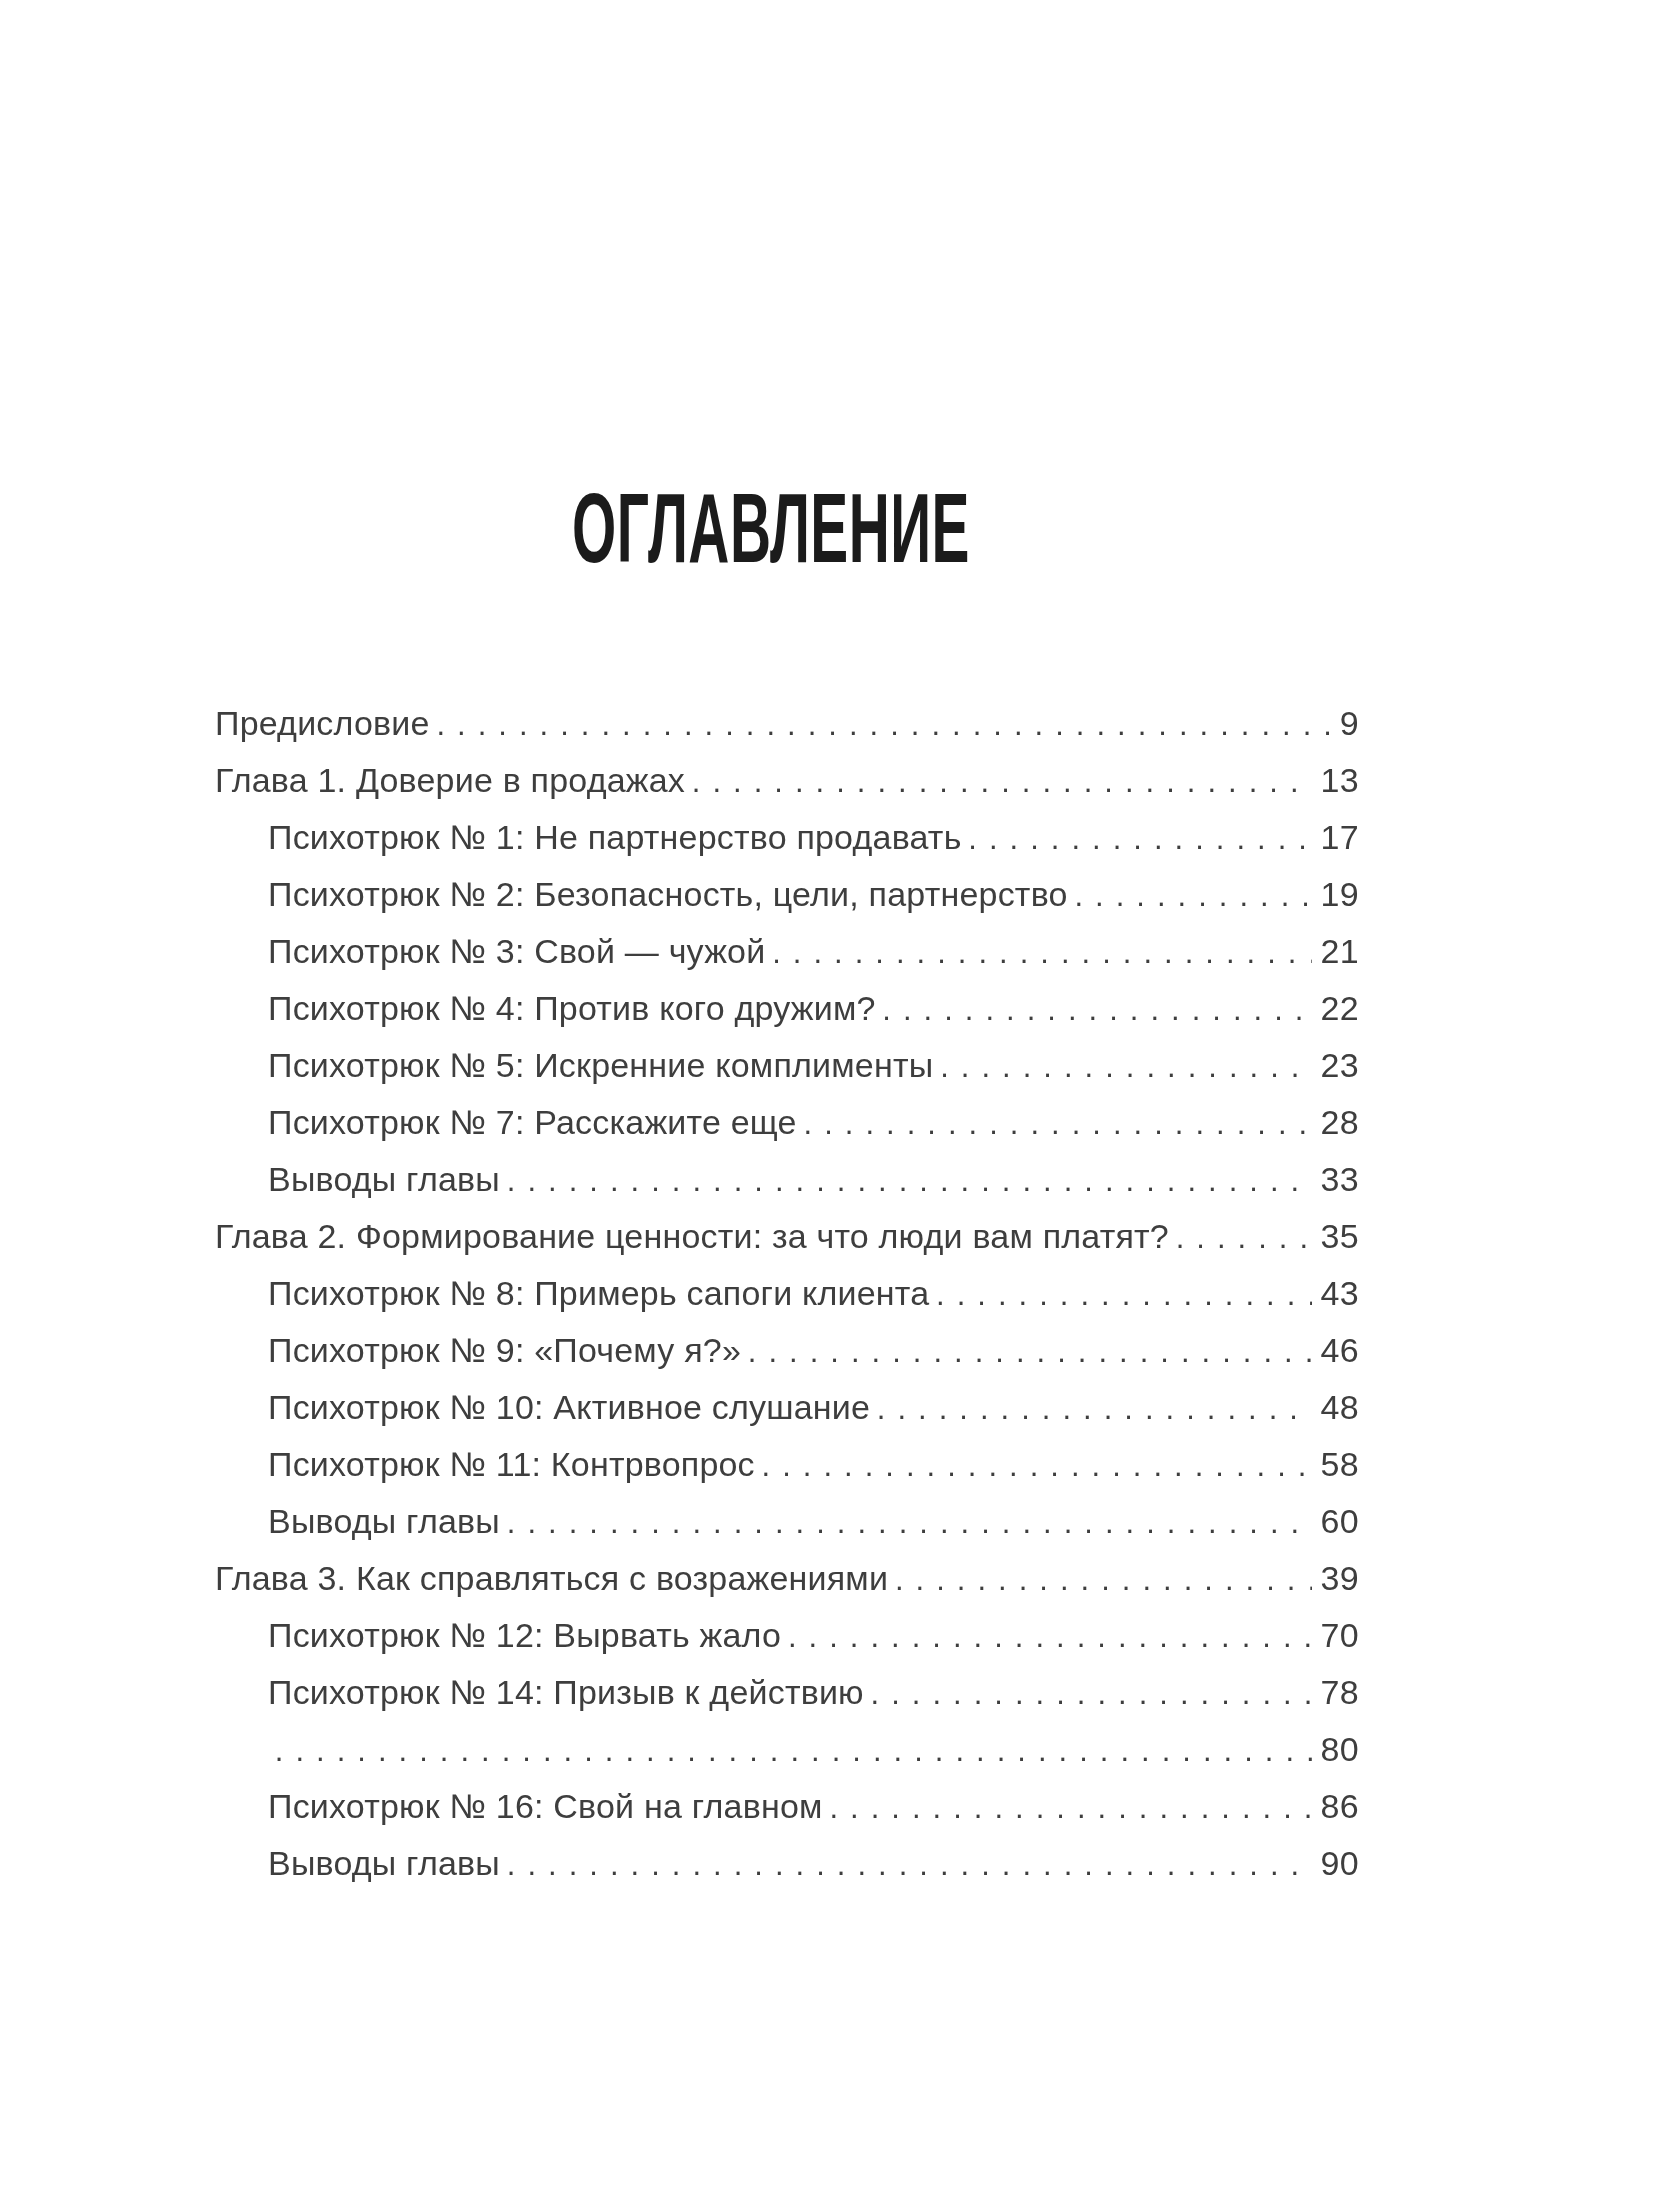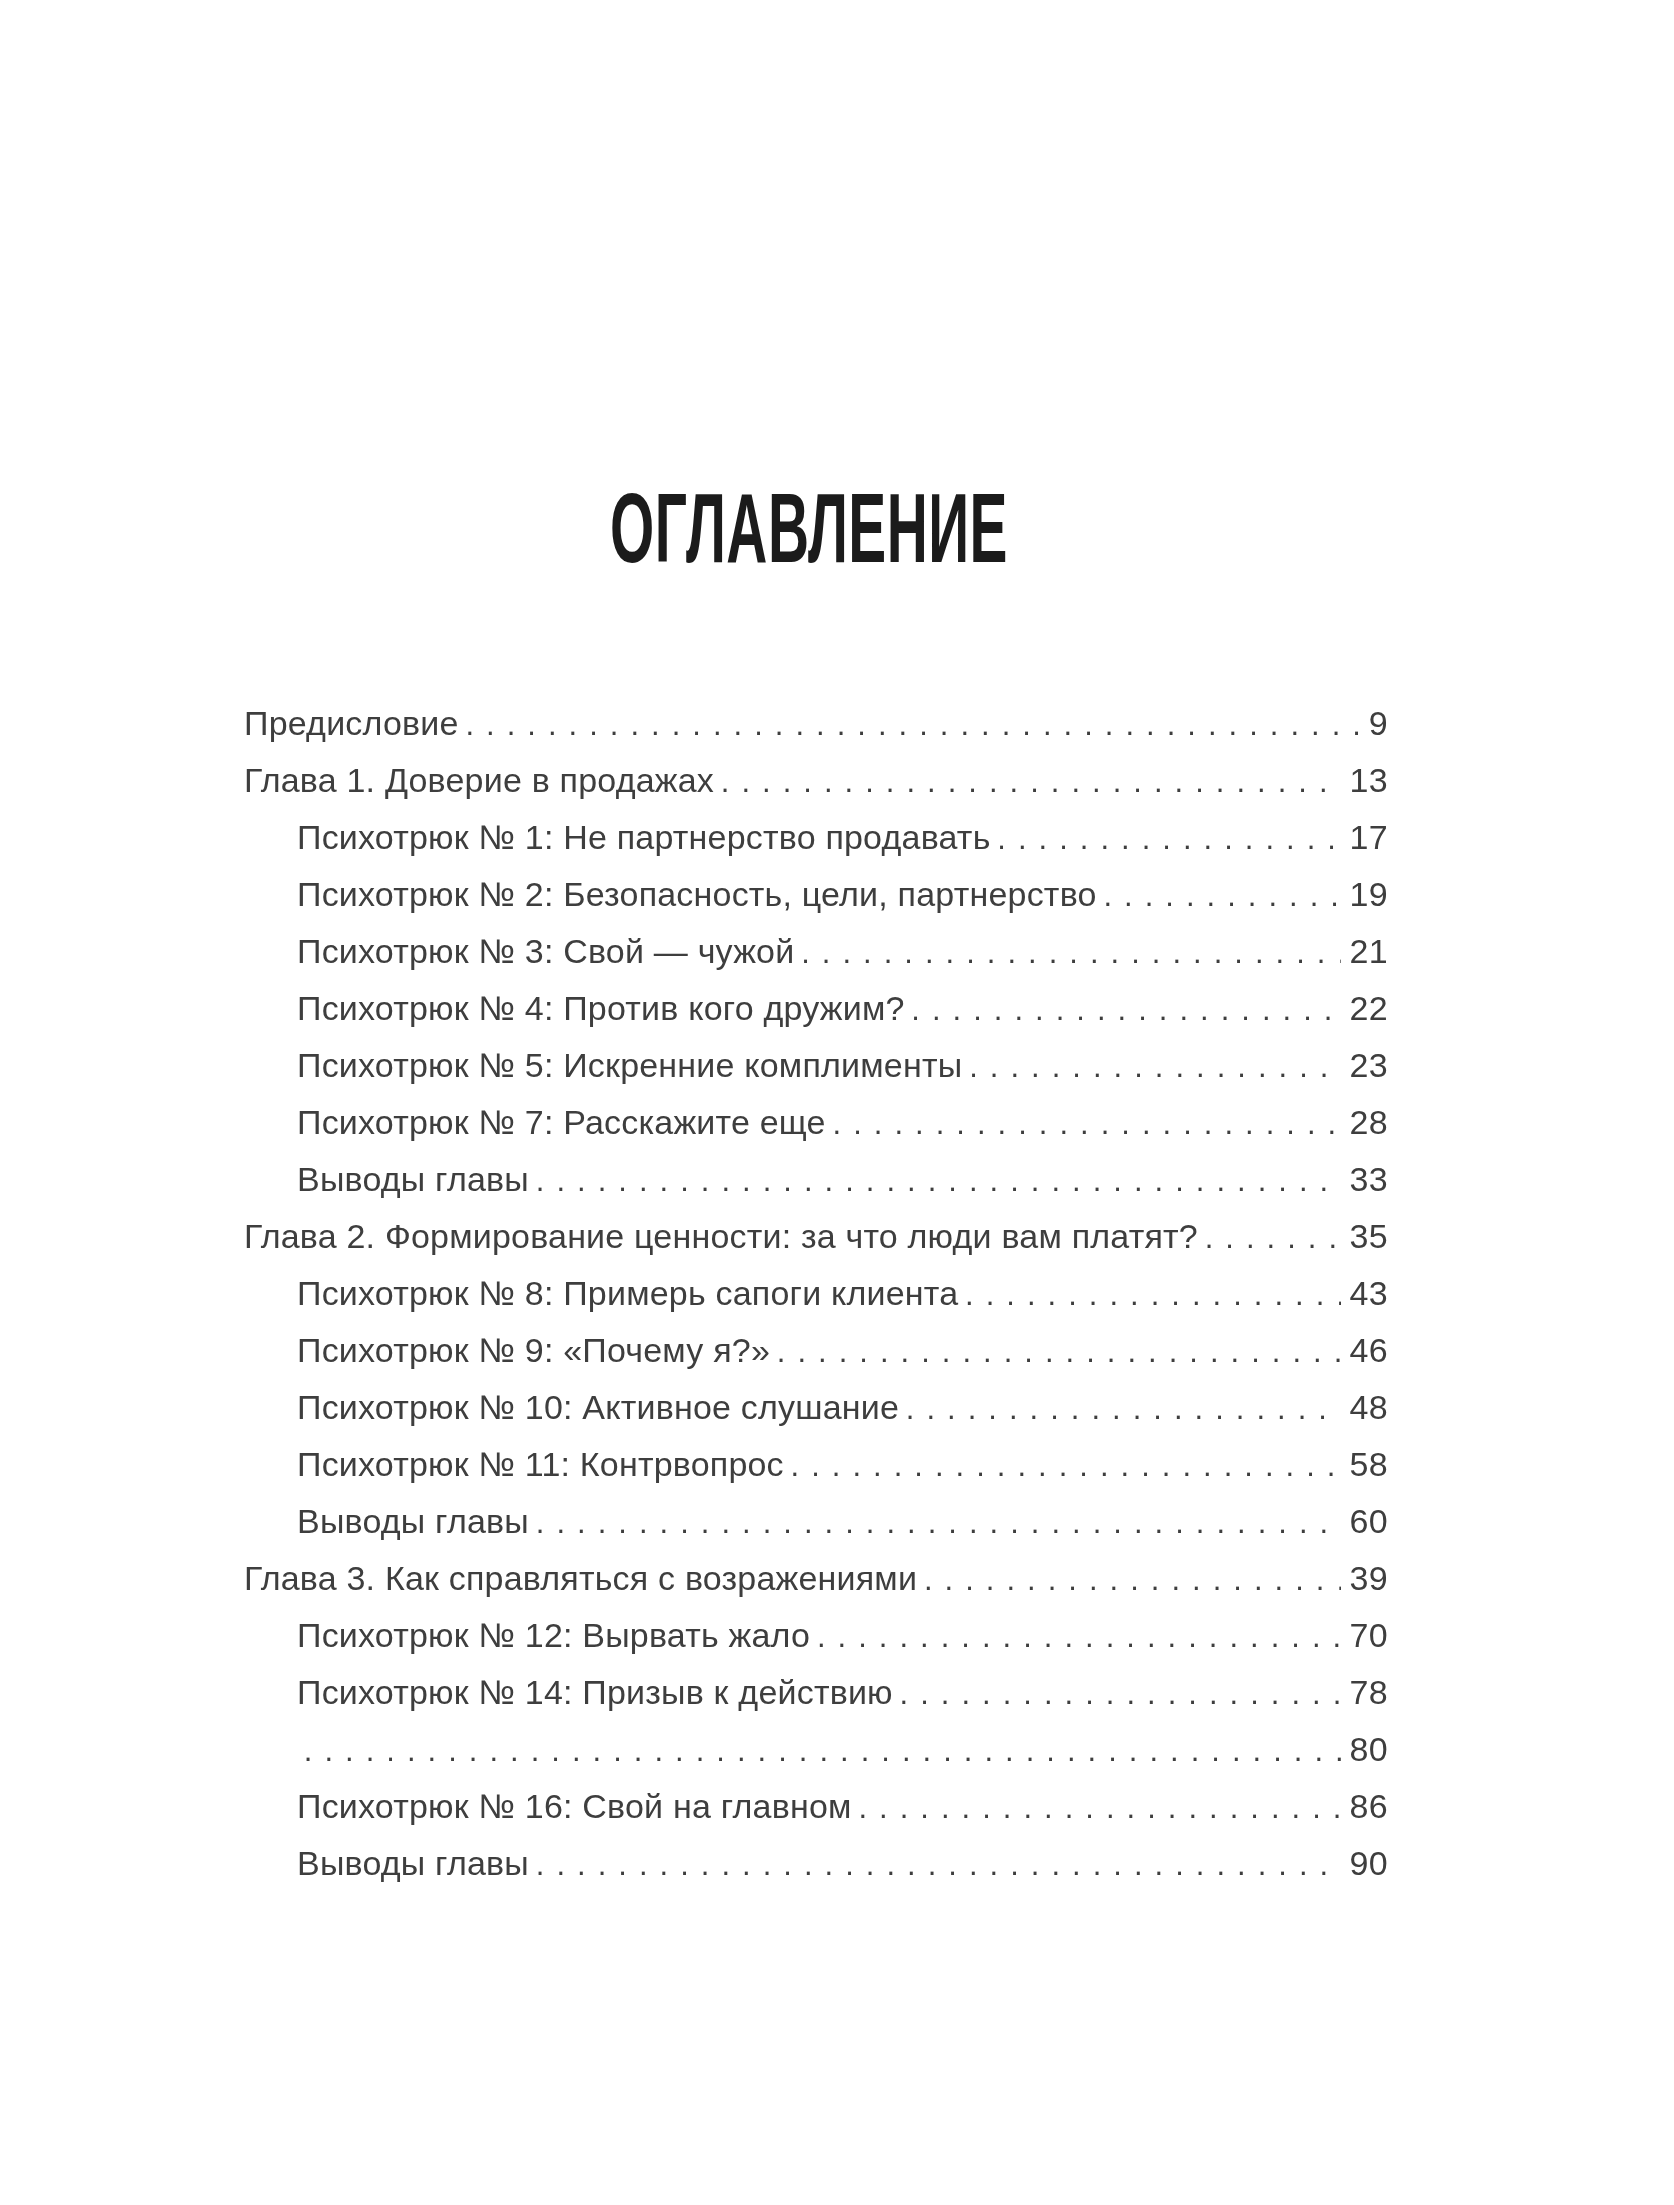--- a/index.html
+++ b/index.html
@@ -11,21 +11,20 @@
     width: 1674px;
     height: 2205px;
     font-family: "Liberation Sans", sans-serif;
   }
   .page {
     position: relative;
     width: 1399px;
     height: 2205px;
     background: #ffffff;
     overflow: hidden;
-    margin-left: 38px;
   }
   .content {
     position: absolute;
     left: 199px;
     top: 0;
     width: 1144px;
     height: 100%;
   }
   .title {
     position: absolute;
@@ -38,21 +37,21 @@
     font-weight: 700;
     color: #1b1b1b;
     letter-spacing: 0.8px;
     white-space: nowrap;
     transform: scaleX(0.58);
     transform-origin: 50% 50%;
   }
   .toc {
     position: absolute;
     top: 704px;
-    left: 7px;
+    left: 16px;
     width: 100%;
   }
   .toc-row {
     display: flex;
     align-items: baseline;
     height: 57px;
     font-size: 34px;
     font-weight: 400;
     color: #3e3e3e;
   }

